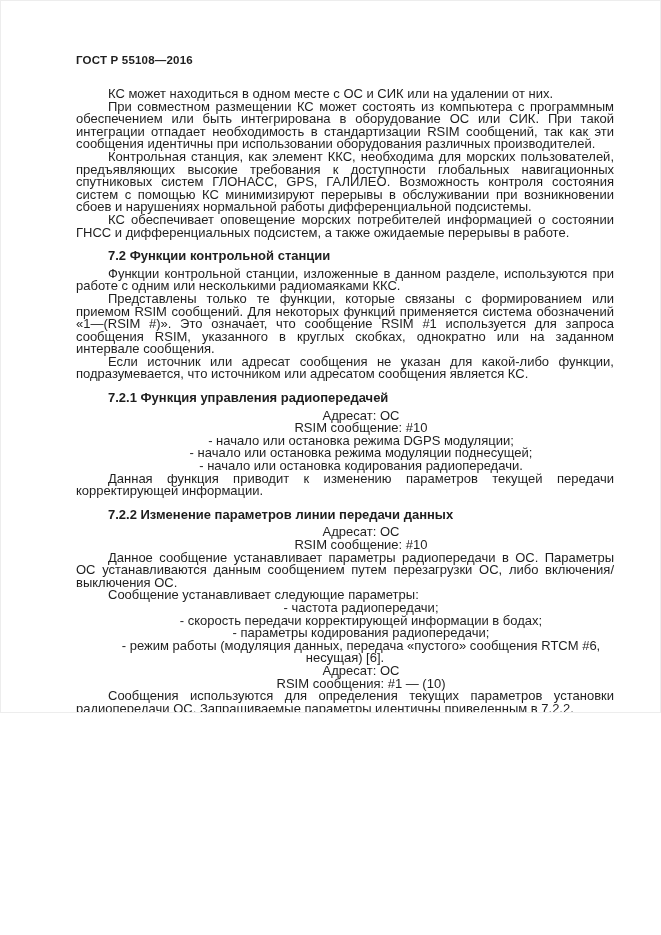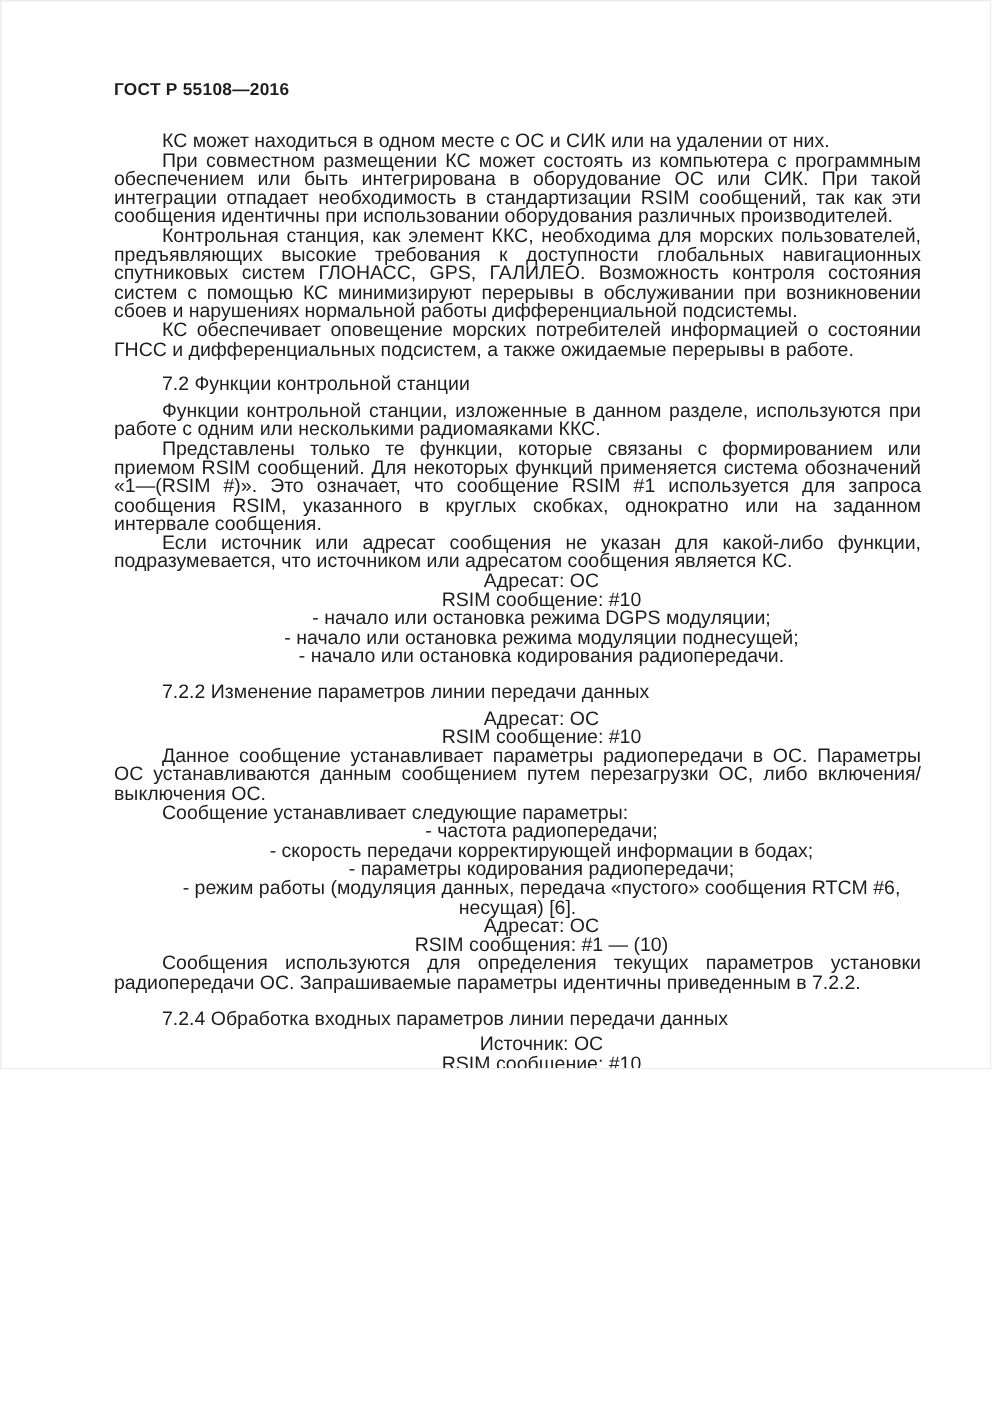--- a/index.html
+++ b/index.html
@@ -33,21 +33,21 @@
     width: 538px;
     font-size: 13px;
     line-height: 12.6px;
     text-align: justify;
   }
   .doc-content p {
     margin: 0;
     text-indent: 32px;
   }
   .doc-content p.heading {
-    font-weight: normal;
+    font-weight: bold;
     text-align: left;
     margin-top: 11px;
     margin-bottom: 5px;
   }
   .doc-content p.field-line,
   .doc-content p.list-item {
     text-align: center;
   }
   .doc-footer {
     position: absolute;
@@ -66,25 +66,27 @@
     <p class="para">КС может находиться в одном месте с ОС и СИК или на удалении от них.</p>
     <p class="para">При совместном размещении КС может состоять из компьютера с программным обеспечением или быть интегрирована в оборудование ОС или СИК. При такой интеграции отпадает необходимость в стандартизации RSIM сообщений, так как эти сообщения идентичны при использовании оборудования различных производителей.</p>
     <p class="para">Контрольная станция, как элемент ККС, необходима для морских пользователей, предъявляющих высокие требования к доступности глобальных навигационных спутниковых систем ГЛОНАСС, GPS, ГАЛИЛЕО. Возможность контроля состояния систем с помощью КС минимизируют перерывы в обслуживании при возникновении сбоев и нарушениях нормальной работы дифференциальной подсистемы.</p>
     <p class="para">КС обеспечивает оповещение морских потребителей информацией о состоянии ГНСС и дифференциальных подсистем, а также ожидаемые перерывы в работе.</p>
 
     <p class="heading">7.2 Функции контрольной станции</p>
     <p class="para">Функции контрольной станции, изложенные в данном разделе, используются при работе с одним или несколькими радиомаяками ККС.</p>
     <p class="para">Представлены только те функции, которые связаны с формированием или приемом RSIM сообщений. Для некоторых функций применяется система обозначений «1—(RSIM #)». Это означает, что сообщение RSIM #1 используется для запроса сообщения RSIM, указанного в круглых скобках, однократно или на заданном интервале сообщения.</p>
     <p class="para">Если источник или адресат сообщения не указан для какой-либо функции, подразумевается, что источником или адресатом сообщения является КС.</p>
 
+    <p class="heading">7.2.1 Функция управления радиопередачей</p>
     <p class="field-line">Адресат: ОС</p>
     <p class="field-line">RSIM сообщение: #10</p>
     <p class="list-item">- начало или остановка режима DGPS модуляции;</p>
     <p class="list-item">- начало или остановка режима модуляции поднесущей;</p>
     <p class="list-item">- начало или остановка кодирования радиопередачи.</p>
+    <p class="para">Данная функция приводит к изменению параметров текущей передачи корректирующей информации.</p>
 
     <p class="heading">7.2.2 Изменение параметров линии передачи данных</p>
     <p class="field-line">Адресат: ОС</p>
     <p class="field-line">RSIM сообщение: #10</p>
     <p class="para">Данное сообщение устанавливает параметры радиопередачи в ОС. Параметры ОС устанавливаются данным сообщением путем перезагрузки ОС, либо включения/выключения ОС.</p>
     <p class="para">Сообщение устанавливает следующие параметры:</p>
     <p class="list-item">- частота радиопередачи;</p>
     <p class="list-item">- скорость передачи корректирующей информации в бодах;</p>
     <p class="list-item">- параметры кодирования радиопередачи;</p>
     <p class="list-item">- режим работы (модуляция данных, передача «пустого» сообщения RTCM #6, несущая) [6].</p>

